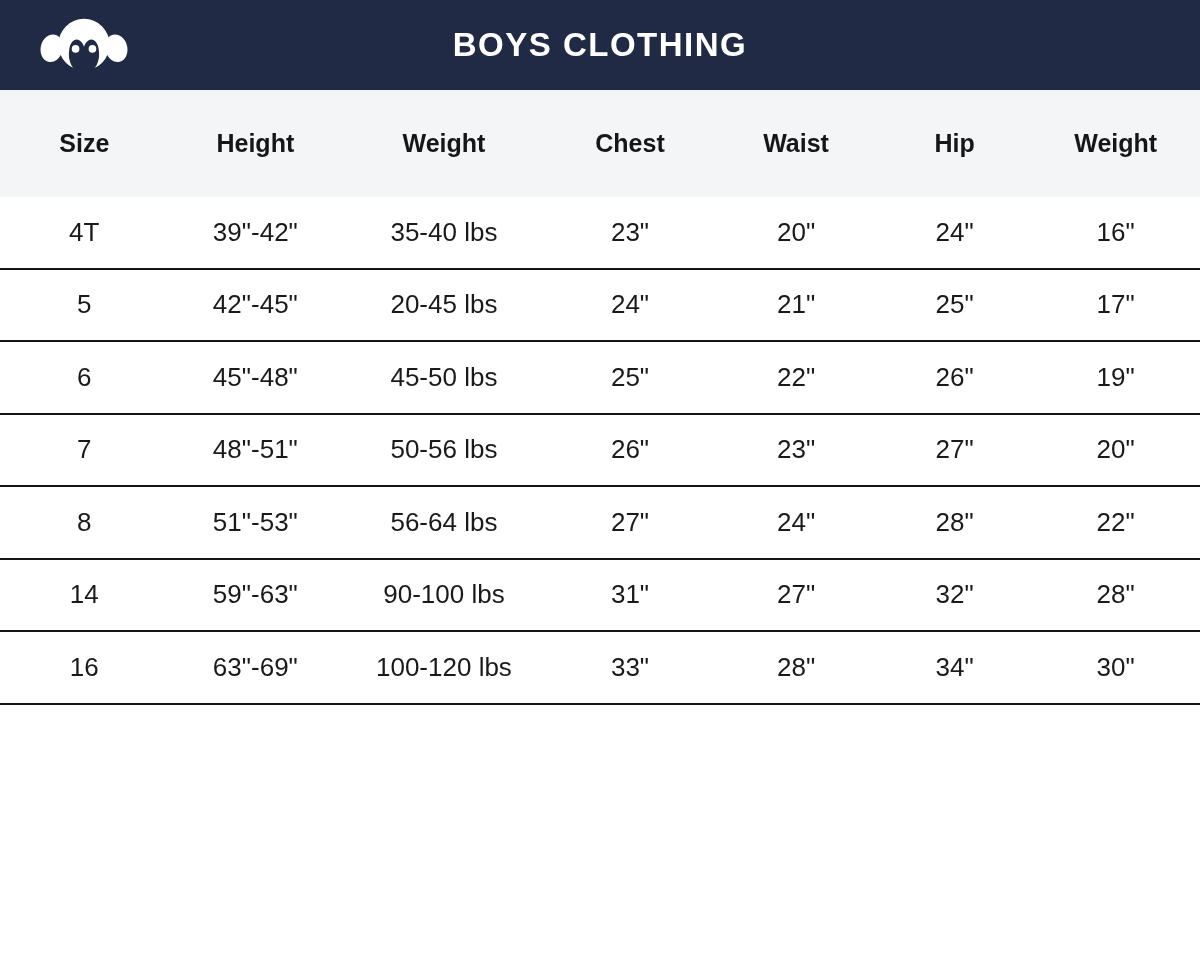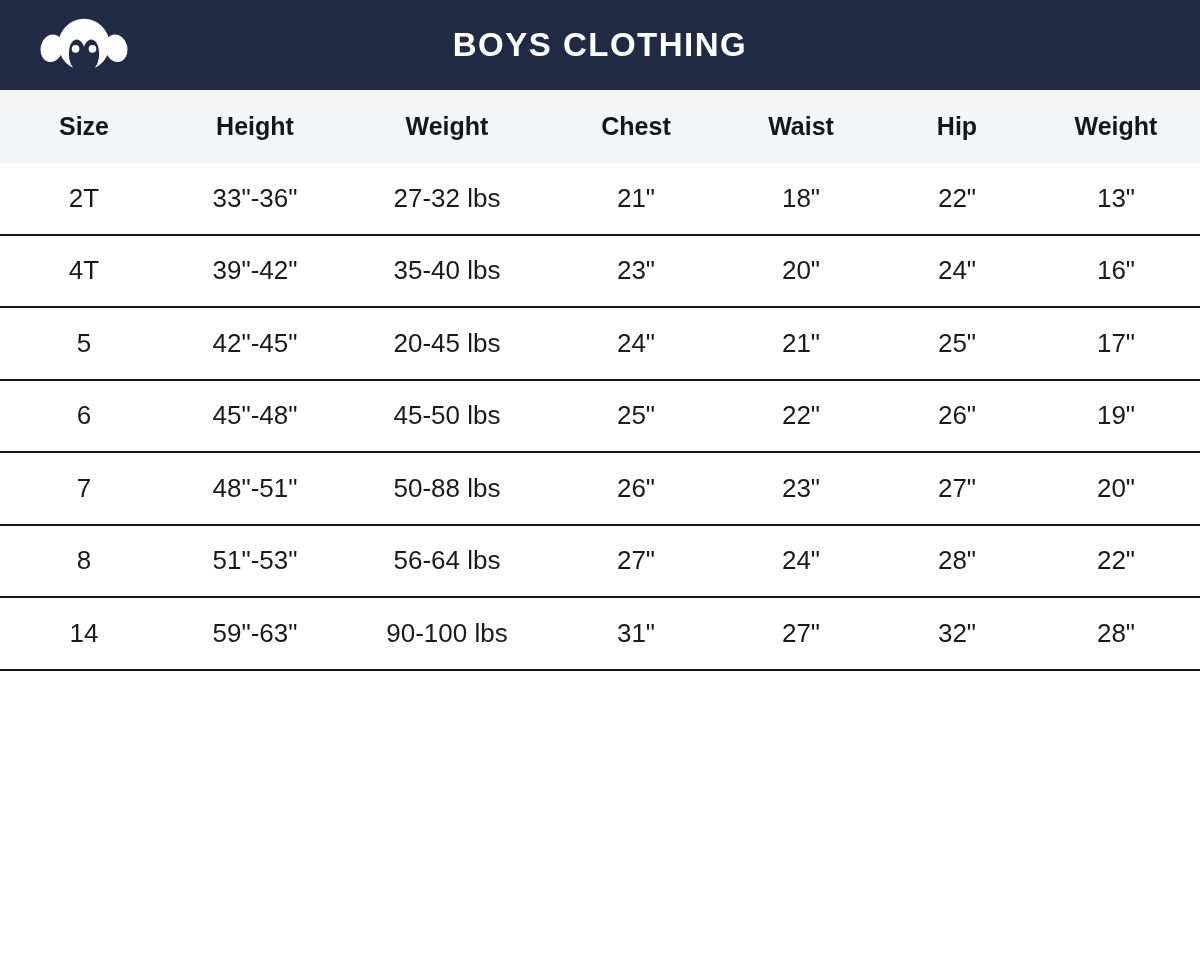--- a/index.html
+++ b/index.html
@@ -43,21 +43,21 @@
   table.size-table thead tr {
     background: #f4f5f7;
   }
   table.size-table th {
     height: 73px;
     font-size: 25px;
     font-weight: 700;
     color: #161616;
     text-align: center;
     vertical-align: middle;
-    padding: 0;
+    padding: 17px;
   }
   table.size-table td {
     height: 70.5px;
     font-size: 26px;
     font-weight: 400;
     color: #1a1a1a;
     text-align: center;
     vertical-align: middle;
     padding: 0;
     border-bottom: 2px solid #141414;
@@ -103,29 +103,20 @@
         <th>Height</th>
         <th>Weight</th>
         <th>Chest</th>
         <th>Waist</th>
         <th>Hip</th>
         <th>Weight</th>
       </tr>
   </thead>
   <tbody>
       <tr>
-        <td>2T</td>
-        <td>33"-36"</td>
-        <td>27-32 lbs</td>
-        <td>21"</td>
-        <td>18"</td>
-        <td>22"</td>
-        <td>13"</td>
-      </tr>
-      <tr>
         <td>4T</td>
         <td>39"-42"</td>
         <td>35-40 lbs</td>
         <td>23"</td>
         <td>20"</td>
         <td>24"</td>
         <td>16"</td>
       </tr>
       <tr>
         <td>5</td>
@@ -141,21 +132,21 @@
         <td>45"-48"</td>
         <td>45-50 lbs</td>
         <td>25"</td>
         <td>22"</td>
         <td>26"</td>
         <td>19"</td>
       </tr>
       <tr>
         <td>7</td>
         <td>48"-51"</td>
-        <td>50-88 lbs</td>
+        <td>50-56 lbs</td>
         <td>26"</td>
         <td>23"</td>
         <td>27"</td>
         <td>20"</td>
       </tr>
       <tr>
         <td>8</td>
         <td>51"-53"</td>
         <td>56-64 lbs</td>
         <td>27"</td>
@@ -165,14 +156,23 @@
       </tr>
       <tr>
         <td>14</td>
         <td>59"-63"</td>
         <td>90-100 lbs</td>
         <td>31"</td>
         <td>27"</td>
         <td>32"</td>
         <td>28"</td>
       </tr>
+      <tr>
+        <td>16</td>
+        <td>63"-69"</td>
+        <td>100-120 lbs</td>
+        <td>33"</td>
+        <td>28"</td>
+        <td>34"</td>
+        <td>30"</td>
+      </tr>
     </tbody>
 </table>
 
 </body></html>

